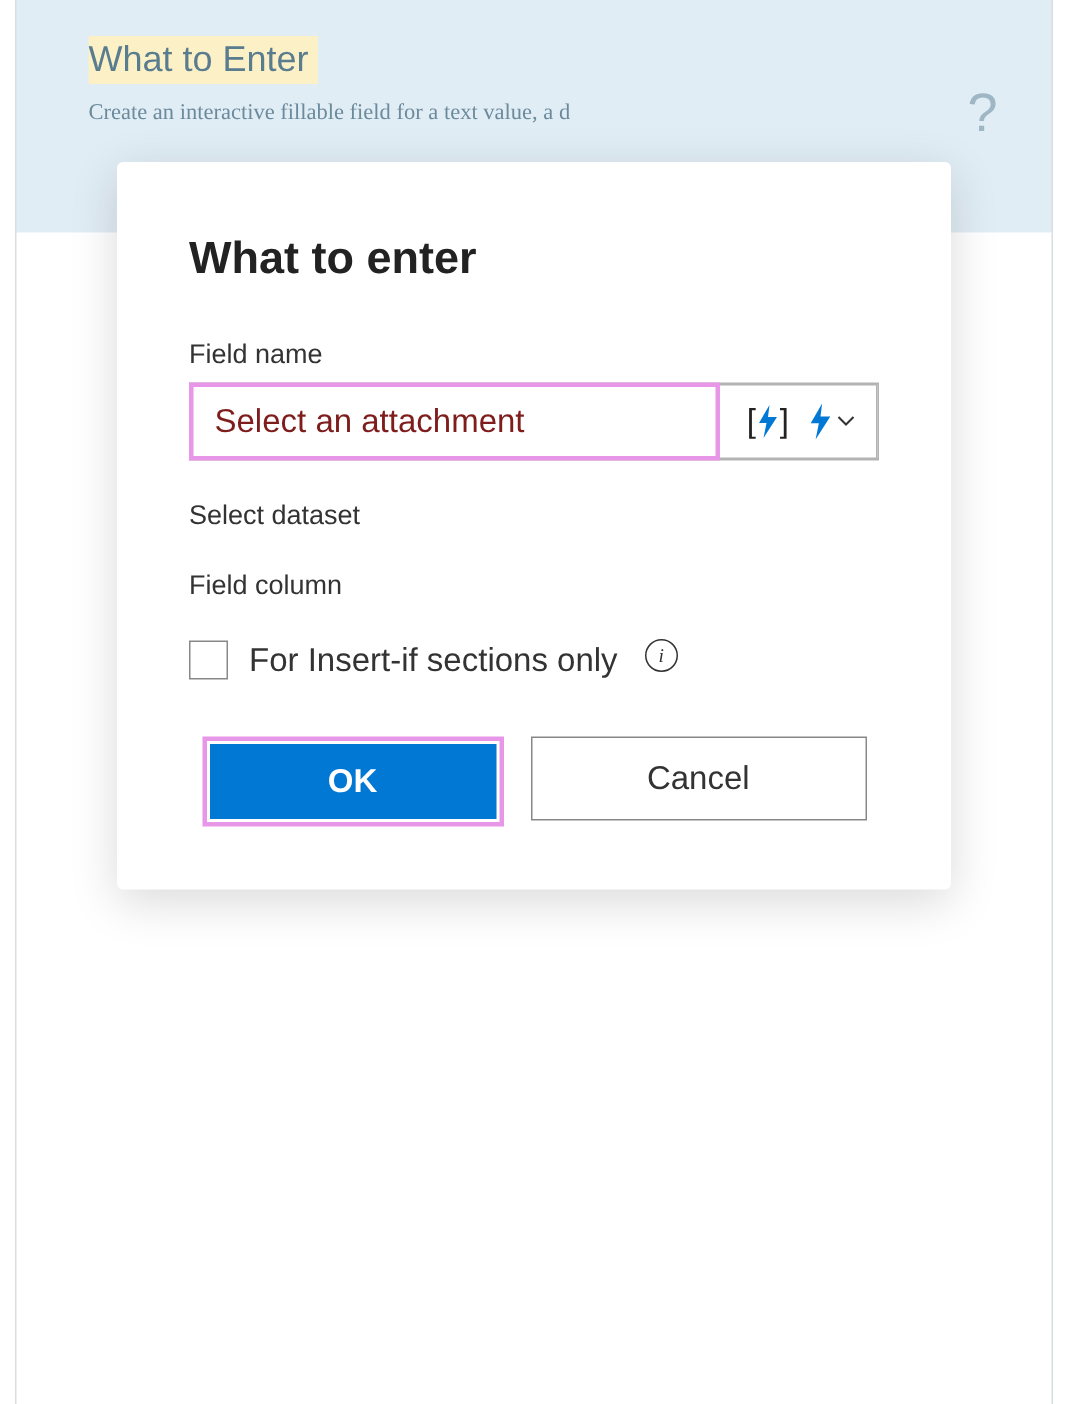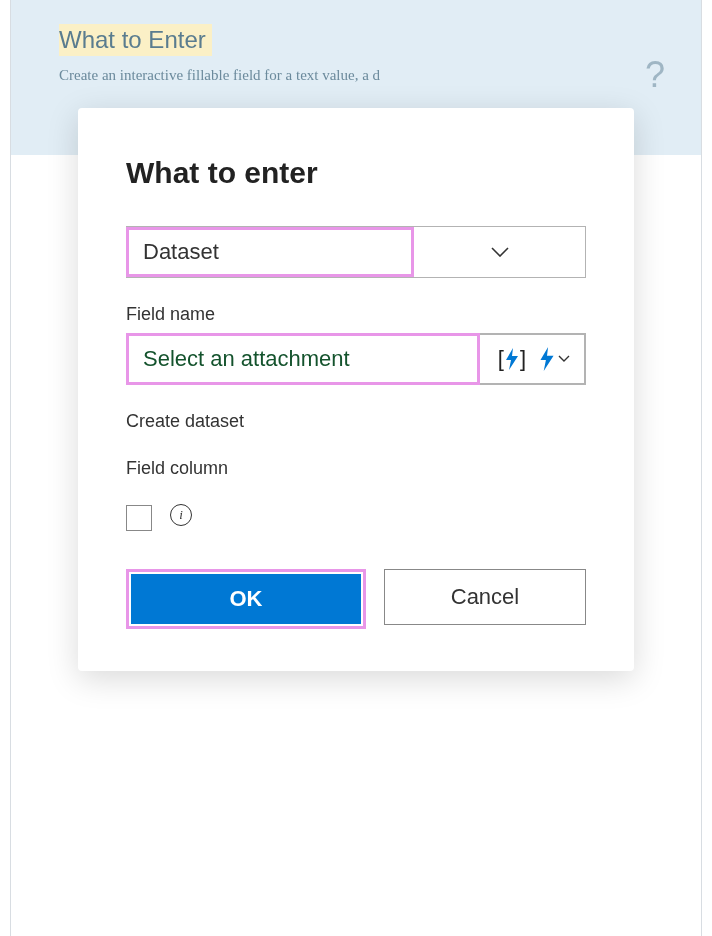--- a/index.html
+++ b/index.html
@@ -133,21 +133,21 @@
       display: flex;
       align-items: stretch;
       flex: 1;
     }
     .fn-pink {
       border: 3px solid #e896e8;
       padding: 0 14px;
       display: flex;
       align-items: center;
       font-size: 22px;
-      color: #14532d;
+      color: #7f1d1d;
       flex: 1;
       margin: -1px 0 -1px -1px;
     }
     .fn-buttons {
       display: flex;
       align-items: center;
       gap: 12px;
       padding: 0 14px 0 18px;
       border: 1px solid #b3b3b3;
       border-left: none;
@@ -212,37 +212,37 @@
       color: #333;
       margin-left: 4px;
       margin-top: -6px;
     }
     .button-row {
       display: flex;
       justify-content: center;
       gap: 18px;
     }
     .btn {
-      width: 204px;
+      width: 224px;
       height: 56px;
       font-size: 22px;
       display: flex;
       align-items: center;
       justify-content: center;
       cursor: pointer;
     }
     .btn-ok-wrap {
       border: 3px solid #e896e8;
       padding: 2px;
     }
     .btn-ok {
       background: #0078d4;
       color: #fff;
       font-weight: 600;
-      width: 230px;
+      width: 191px;
       height: 50px;
       border: none;
     }
     .btn-cancel {
       background: #fff;
       color: #333;
       border: 1px solid #888;
     }
   </style>
 </head>
@@ -251,34 +251,20 @@
 <div class="backdrop">
   <div class="backdrop-title">What to Enter</div>
   <div class="backdrop-desc">Create an interactive fillable field for a text value, a d</div>
   <div class="help-icon">?</div>
 </div>
 <div class="backdrop-below"></div>
 
 <div class="dialog">
   <div class="dialog-title">What to enter</div>
 
-  <div class="field-row">
-    <div class="select-container">
-      <div class="select-box with-arrow">
-        <div class="pink-frame">Dataset</div>
-        <div class="select-arrow-zone">
-          <span class="chevron">
-            <svg viewBox="0 0 18 10">
-                <path d="M1 1 L9 9 L17 1" stroke="#333" stroke-width="1.6" fill="none"></path>
-              </svg>
-          </span>
-        </div>
-      </div>
-    </div>
-  </div>
 
   <div class="field-row">
     <div class="field-label">Field name</div>
     <div class="fn-container">
       <div class="fn-input">
         <div class="fn-pink">Select an attachment</div>
         <div class="fn-buttons">
           <div class="bolt-bracket">
             <span>[</span>
             <svg class="bolt" viewBox="0 0 16 22">
@@ -293,29 +279,30 @@
             <svg class="mini-chevron" viewBox="0 0 12 8">
                 <path d="M1 1 L6 6 L11 1" stroke="#333" stroke-width="1.4" fill="none"></path>
               </svg>
           </div>
         </div>
       </div>
     </div>
   </div>
 
   <div class="field-row">
-    <div class="field-label">Create dataset</div>
+    <div class="field-label">Select dataset</div>
   </div>
 
   <div class="field-row">
     <div class="field-label">Field column</div>
   </div>
 
   <div class="checkbox-row">
     <div class="checkbox"></div>
+    <div class="checkbox-label">For Insert-if sections only</div>
     <div class="info-icon">i</div>
   </div>
 
   <div class="button-row">
     <div class="btn-ok-wrap">
       <div class="btn btn-ok">OK</div>
     </div>
     <div class="btn btn-cancel">Cancel</div>
   </div>
 </div>

